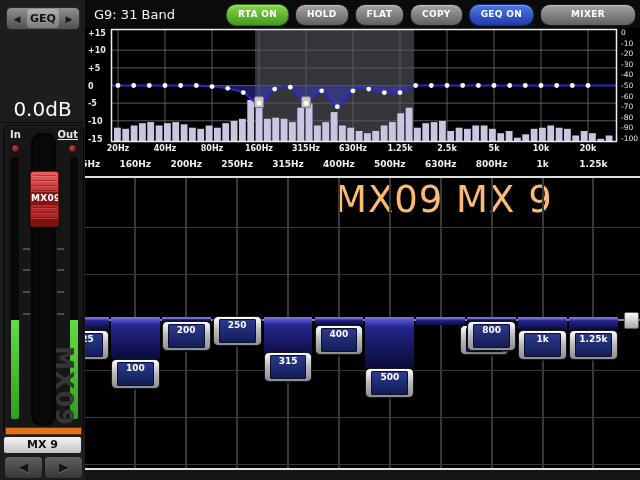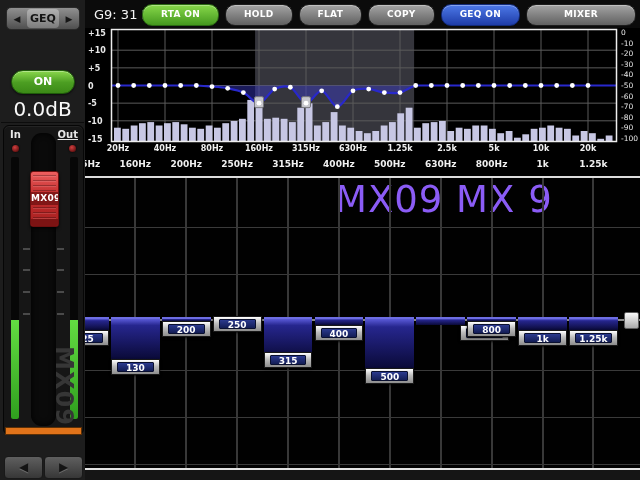--- a/index.html
+++ b/index.html
@@ -46,59 +46,58 @@
       background:linear-gradient(#f4f4f4,#c4c4c4);color:#111;font-size:11px;font-weight:bold;text-align:center;line-height:16px;}
   .nav-btn{position:absolute;top:456px;width:37px;height:21px;border-radius:4px;border:1px solid #191919;
       background:linear-gradient(#5f5f5f,#373737);color:#141414;font-size:12px;text-align:center;line-height:20px;
       text-shadow:0 1px 0 rgba(255,255,255,.22);}
   #nav-left{left:4px;} #nav-right{left:44px;}
   
   #main{position:absolute;left:85px;top:0;width:555px;height:480px;background:#000;}
   #titlebar{position:absolute;left:0;top:0;width:555px;height:28px;background:#0b0b0b;}
   #page-title{position:absolute;left:9px;top:7px;font-size:13px;color:#f5f5f5;}
   #btn-row{position:absolute;right:4px;top:4px;display:flex;gap:6px;}
-  .tbtn{height:20px;border-radius:10px;padding:0 18px;font-size:9px;font-weight:bold;color:#fff;line-height:19px;
+  .tbtn{height:20px;border-radius:10px;padding:0 11px;font-size:9px;font-weight:bold;color:#fff;line-height:19px;
       letter-spacing:.3px;border:1px solid #1c1c1c;box-shadow:inset 0 1px 0 rgba(255,255,255,.32);text-align:center;}
   .tbtn.gray{background:linear-gradient(#a4a4a4,#606060);}
   .tbtn.green{background:linear-gradient(#87d84a,#44981e);border-color:#2a6812;}
   .tbtn.blue{background:linear-gradient(#4d79e8,#1e3ca8);border-color:#122a78;text-align:center;}
   .tbtn.disabled{background:linear-gradient(#464646,#353535);color:#8e8e8e;box-shadow:none;border-color:#222;}
   .tbtn.wide{min-width:72px;}
   #graph-wrap{position:absolute;left:0;top:28px;width:555px;height:127px;}
   #ruler{position:absolute;left:0;top:155px;width:555px;height:21px;background:#000;border-bottom:2px solid #dcdcdc;overflow:hidden;}
   .ruler-label{position:absolute;top:4px;width:50px;text-align:center;font-size:9px;font-weight:bold;color:#f0f0f0;}
   #band-section{position:absolute;left:0;top:178px;width:555px;height:290px;background:#010101;
       border-bottom:2px solid #e2e2e2;overflow:hidden;}
-  #band-watermark{position:absolute;left:250px;top:0px;font-size:37px;color:#8b5cf6;white-space:nowrap;letter-spacing:1px;}
+  #band-watermark{position:absolute;left:250px;top:0px;font-size:37px;color:#fdba74;white-space:nowrap;letter-spacing:1px;}
   .hgrid{position:absolute;left:0;width:555px;height:1px;background:#3a3a3a;}
   .vgrid{position:absolute;top:0;width:2px;height:290px;background:#383838;}
   #zero-line{position:absolute;left:0;top:141px;width:555px;height:2px;background:#7d7d7d;}
   .band-fill{position:absolute;background:linear-gradient(#5a5ad8,#26268e 16%,#0a0a38 100%);
       border-top:2px solid #6d6de2;box-sizing:border-box;}
-  .band-cap{position:absolute;height:16px;border-radius:0;border:1px solid #181818;box-sizing:border-box;
+  .band-cap{position:absolute;height:30px;border-radius:5px;border:1px solid #181818;box-sizing:border-box;
       background:linear-gradient(#ffffff,#bdbdbd 45%,#8d8d8d);box-shadow:0 1px 2px rgba(0,0,0,.8);}
   .cap-plate{position:absolute;left:5px;right:5px;top:2px;bottom:2px;border-radius:1px;border:1px solid #0a1030;
       background:linear-gradient(#2b3a8e,#131d55);color:#fff;font-size:9px;font-weight:bold;
       text-align:center;line-height:10px;}
   #zero-handle{position:absolute;left:539px;top:134px;width:13px;height:15px;border-radius:2px;
       border:1px solid #5d5d5d;background:linear-gradient(#fafafa,#aaaaaa);}
   #bottom-strip{position:absolute;left:0;top:470px;width:555px;height:10px;background:#151515;}
 </style>
 </head>
 <body>
 
 <div id="stage">
 
   <div id="sidebar">
     <div class="geq-selector">
       <div class="sel-arrow">◀</div>
       <div class="sel-center">GEQ</div>
       <div class="sel-arrow">▶</div>
     </div>
-    <div class="pill" id="on-btn">ON</div>
     <div id="gain-readout">0.0dB</div>
     <div id="sb-sep"></div>
 
     <div id="fader-panel">
       <span class="io-label" id="in-label">In</span>
       <span class="io-label" id="out-label">Out</span>
       <div class="led" id="led-in"></div>
       <div class="led" id="led-out"></div>
       <div class="meter" id="meter-in">
           <div class="meter-fill"></div>
@@ -118,20 +117,21 @@
       <div id="fader-knob">
         <div class="knob-ridges" style="top:3px"></div>
         <div id="knob-label">MX09</div>
         <div class="knob-ridges" style="top:35px"></div>
         <div id="knob-bottom"></div>
       </div>
       <div id="v-watermark">MX09</div>
     </div>
 
     <div id="channel-color-bar" style="background: rgb(224, 115, 26);"></div>
+    <div id="channel-name">MX 9</div>
     <div class="nav-btn" id="nav-left">◀</div>
     <div class="nav-btn" id="nav-right">▶</div>
   </div>
 
   <div id="main">
     <div id="titlebar">
       <span id="page-title">G9: 31 Band</span>
       <div id="btn-row">
         <div class="tbtn green">RTA ON</div>
         <div class="tbtn gray">HOLD</div>
@@ -319,21 +319,21 @@
         <div class="vgrid" style="left: 405.6px;"></div>
         <div class="vgrid" style="left: 456.5px;"></div>
         <div class="vgrid" style="left: 507.4px;"></div>
         <div class="" id="zero-line" style="position: absolute; left: 0px; top: 141px; width: 555px; height: 2px; background: rgb(138, 138, 138);"></div>
         <div class="band-fill" style="left: -25px; top: 139px; width: 48.9px; height: 13px;"></div>
         <div class="band-cap" style="left: -25px; top: 152px; width: 48.9px;">
           <div class="cap-plate">125</div>
         </div>
         <div class="band-fill" style="left: 25.9px; top: 139px; width: 48.9px; height: 41.5px;"></div>
         <div class="band-cap" style="left: 25.9px; top: 180.5px; width: 48.9px;">
-          <div class="cap-plate">130</div>
+          <div class="cap-plate">100</div>
         </div>
         <div class="band-fill" style="left: 76.8px; top: 139px; width: 48.9px; height: 3.5px;"></div>
         <div class="band-cap" style="left: 76.8px; top: 142.5px; width: 48.9px;">
           <div class="cap-plate">200</div>
         </div>
         <div class="band-cap" style="left: 127.7px; top: 137.8px; width: 48.9px;">
           <div class="cap-plate">250</div>
         </div>
         <div class="band-fill" style="left: 178.6px; top: 139px; width: 48.9px; height: 41.5px;"></div>
         <div class="band-cap" style="left: 178.6px; top: 174px; width: 48.9px;">

